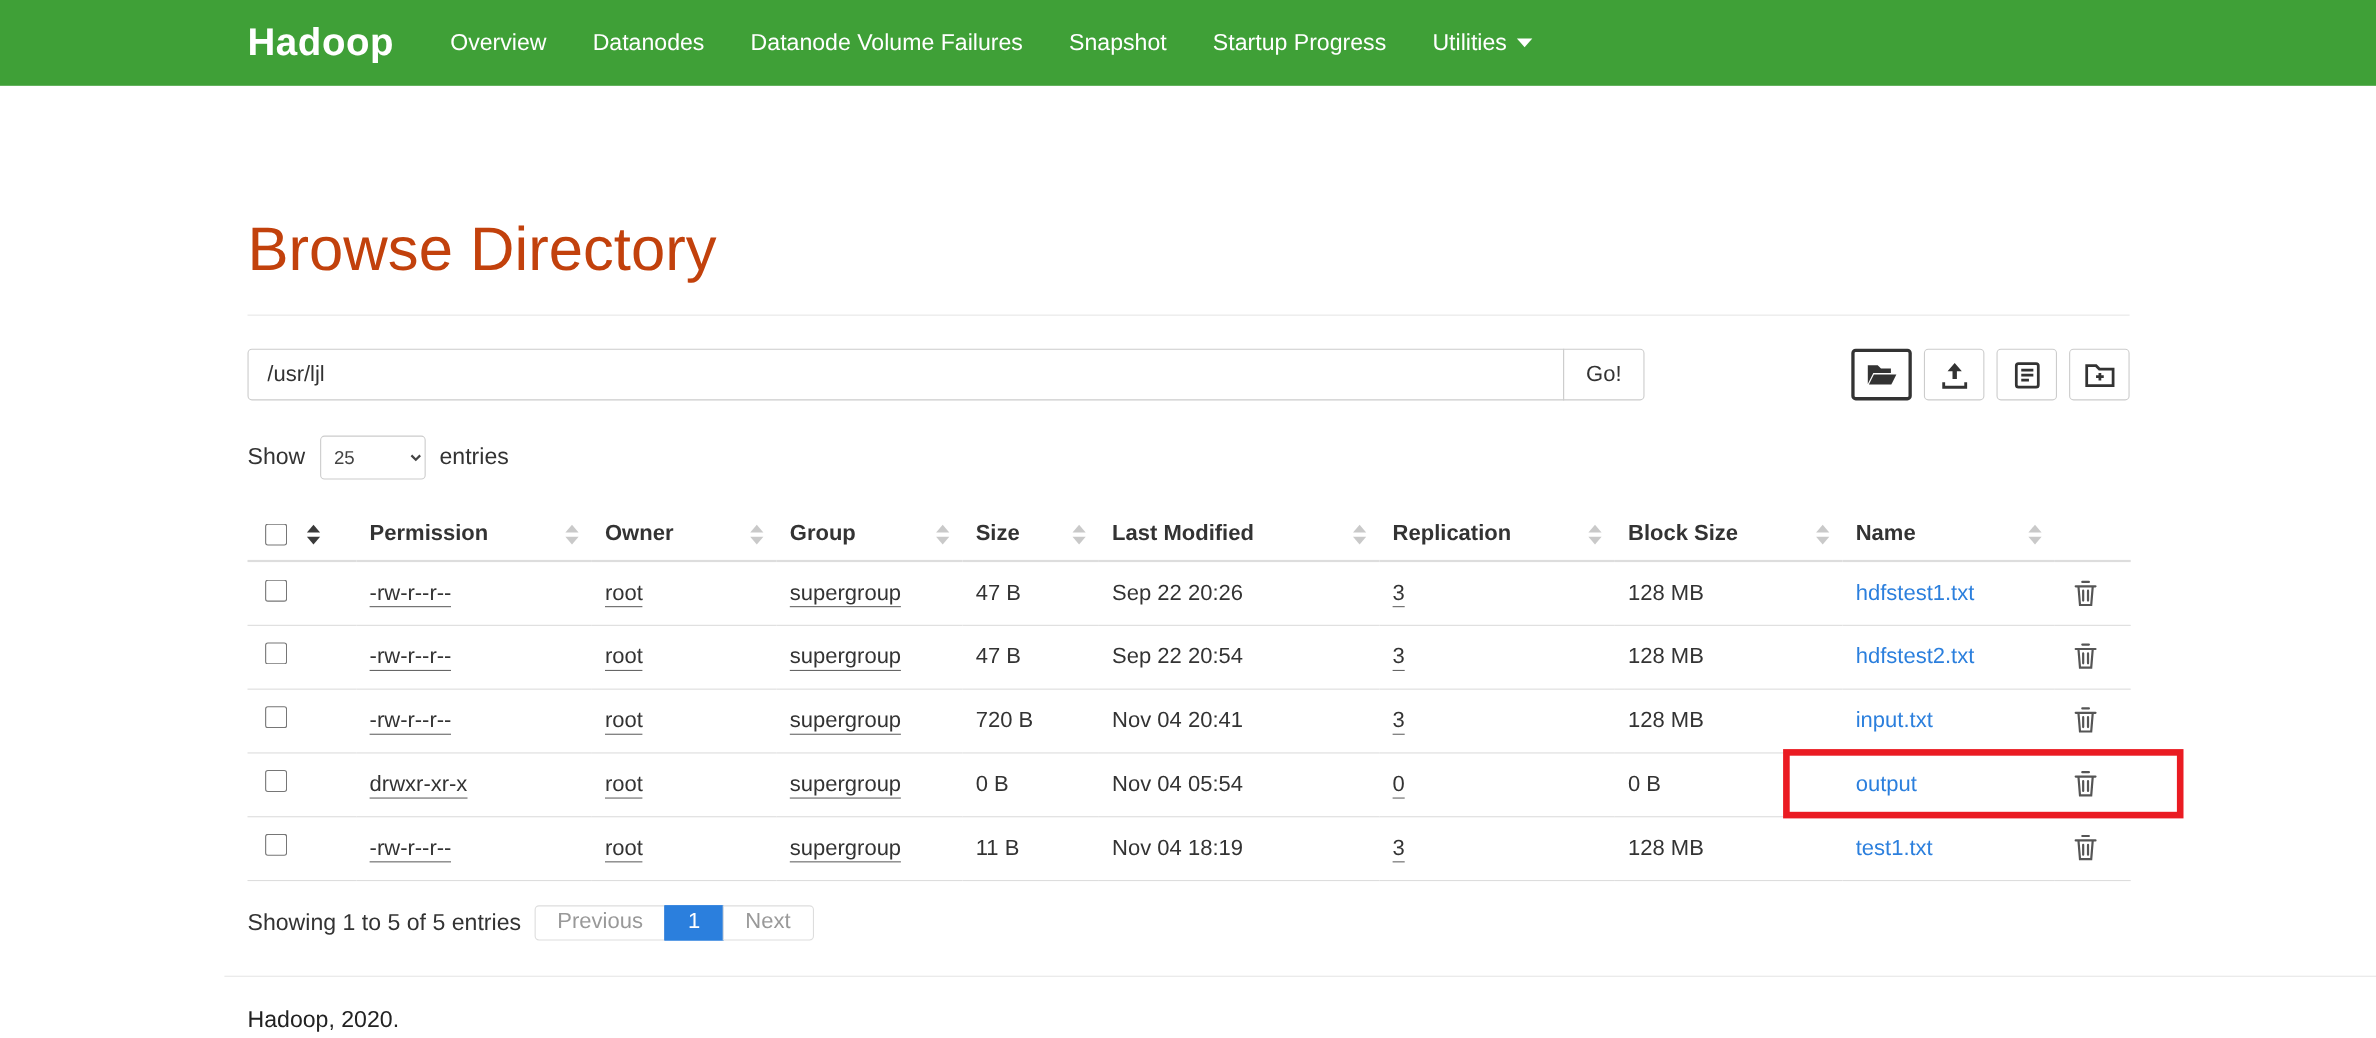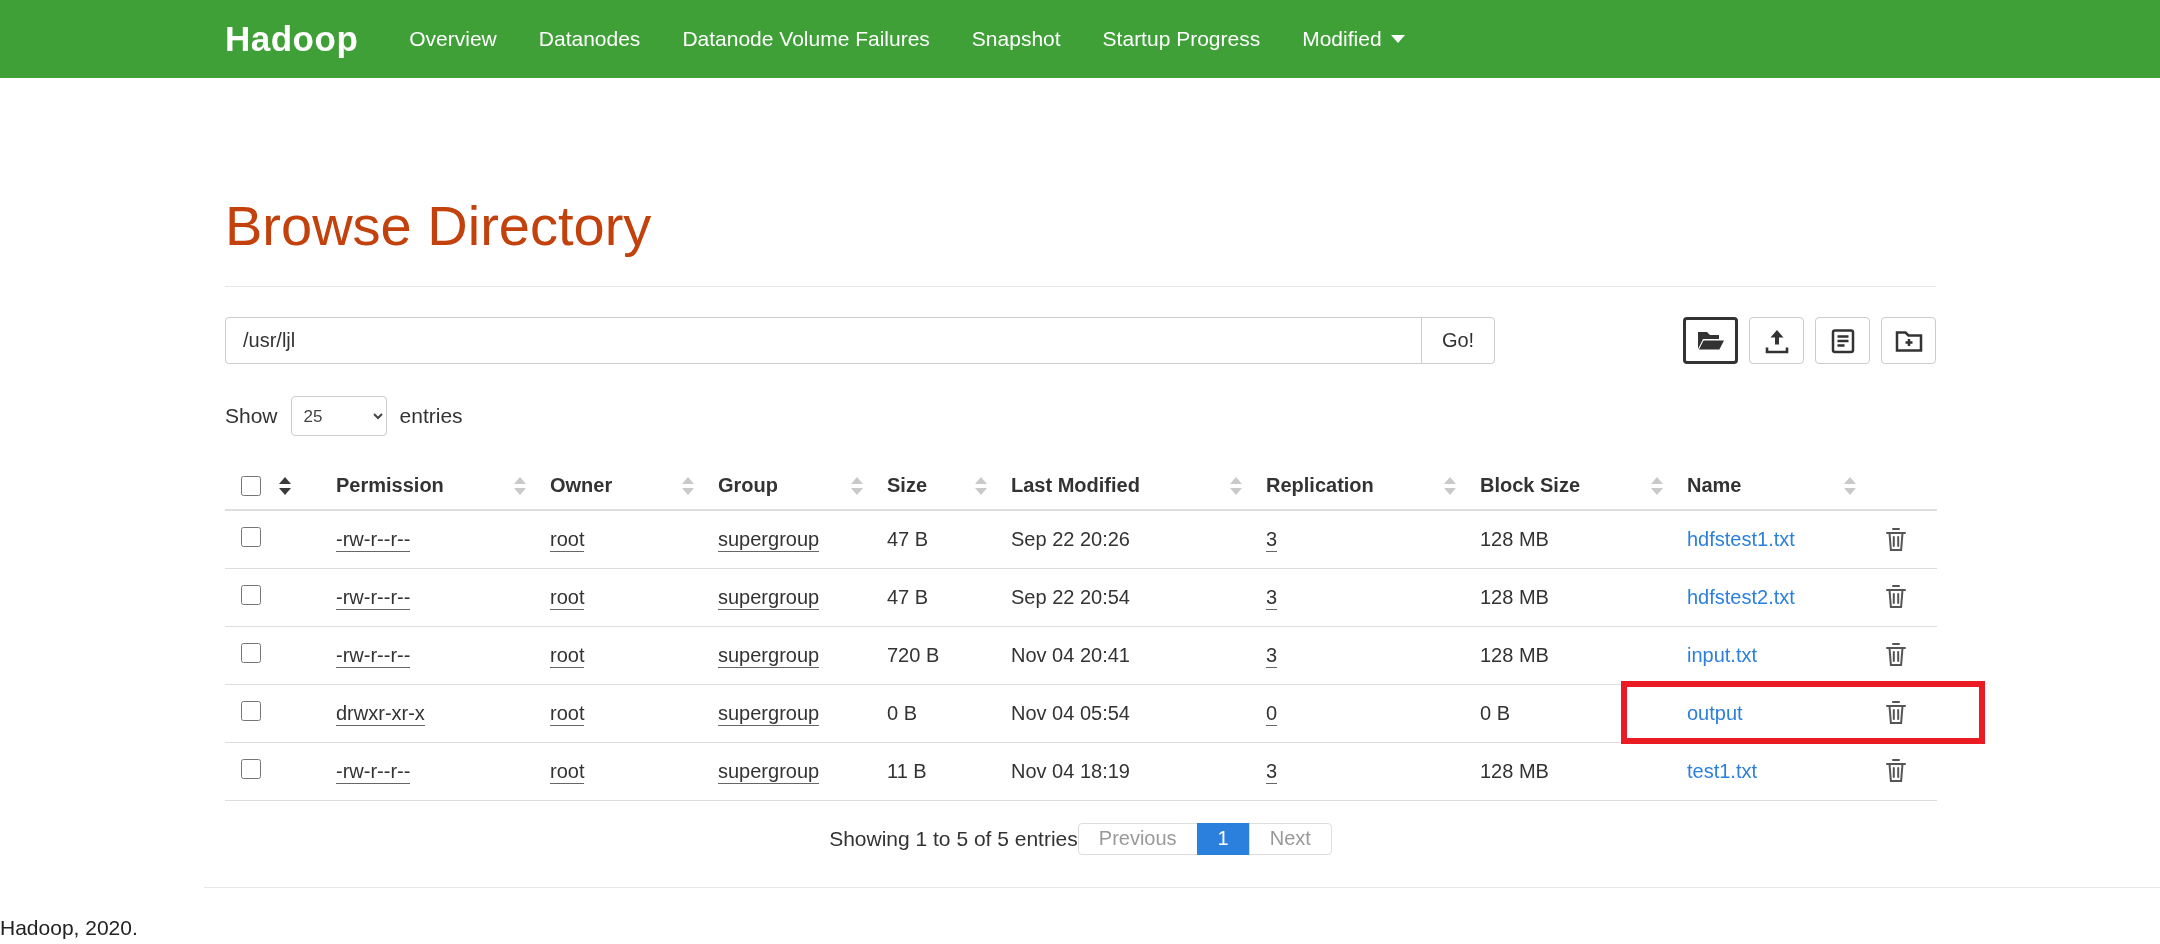--- a/index.html
+++ b/index.html
@@ -95,34 +95,34 @@
   .editable { border-bottom: 1px solid #666; padding-bottom: 1px; cursor: pointer; }
   .name-link { color: var(--link, #2B7FDD); text-decoration: none; cursor: pointer; }
   .trash-button { background: none; border: none; cursor: pointer; display: flex; align-items: center; padding: 4px; }
 
   .red-box {
     position: absolute; left: 1396px; top: 219px; width: 364px; height: 63px;
     border: 6px solid var(--highlight, #EA1B22); pointer-events: none; z-index: 5;
   }
 
   
-  .summary-row { display: flex; justify-content: center; align-items: center; margin-top: 22px; font-size: 21px; }
+  .summary-row { display: flex; justify-content: flex-start; align-items: center; margin-top: 22px; font-size: 21px; gap: 12px; }
   .pagination { display: flex; }
   .page-item {
     height: 32px; display: flex; align-items: center; padding: 0 20px;
     border: 1px solid #ddd; background: #fff; color: #999; font-size: 20px;
     text-decoration: none; margin-left: -1px; cursor: pointer;
   }
   .page-item.first { border-radius: 4px 0 0 4px; margin-left: 0; }
   .page-item.last  { border-radius: 0 4px 4px 0; }
   .page-item.active { background: var(--page_active, #2B7FDD); border-color: var(--page_active, #2B7FDD); color: #fff; }
 
   
   .footer-rule { border: none; border-top: 1px solid #e7e7e7; margin: 32px 0 0 204px; }
-  .footer { margin-top: 28px; font-size: 21px; color: #222; }
+  .footer { padding-left: 225px; margin-top: 28px; font-size: 21px; color: #222; }
 </style>
 </head>
 <body>
 
 <nav class="navbar">
   <a class="brand">Hadoop</a>
   <ul class="nav-items">
     <li>
         <a>Overview</a>
       </li>
@@ -133,21 +133,21 @@
         <a>Datanode Volume Failures</a>
       </li>
     <li>
         <a>Snapshot</a>
       </li>
     <li>
         <a>Startup Progress</a>
       </li>
     <li>
         <a>
-          <span>Modified</span>
+          <span>Utilities</span>
           <span class="caret"></span>
         </a>
       </li>
   </ul>
 </nav>
 
 <div class="container">
   <h1>Browse Directory</h1>
   <hr class="rule">
 

